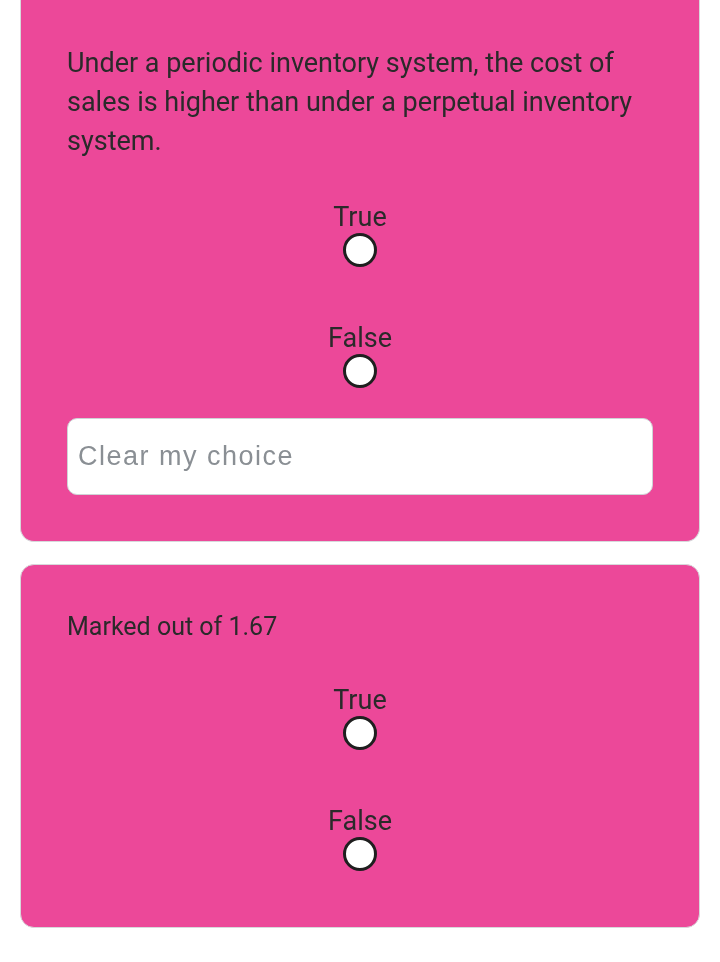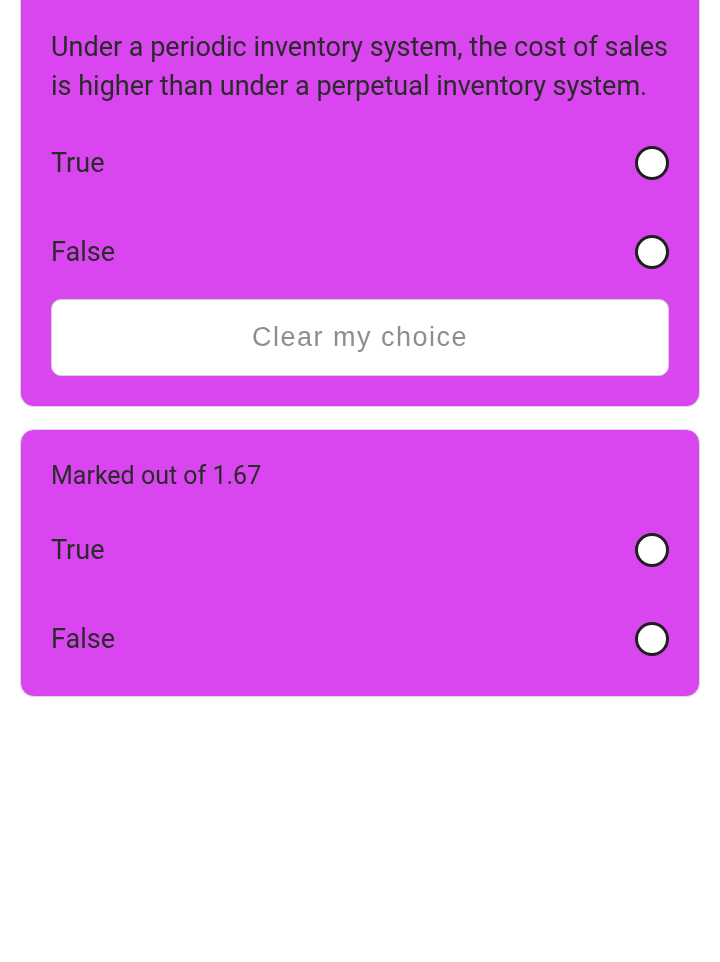--- a/index.html
+++ b/index.html
@@ -10,22 +10,22 @@
     color: #1f1f1f;
   }
   .page {
     width: 720px;
     padding: 0;
   }
   .card {
     border: 1px solid #d7d9db;
     border-radius: 14px;
     margin: 0 20px 22px 20px;
-    padding: 0;
-    background: #d946ef;
+    padding: 16px;
+    background: #ec4899;
   }
   .card.first {
     border-top: none;
     border-top-left-radius: 0;
     border-top-right-radius: 0;
     margin-top: 0;
   }
   .card-inner {
     padding: 28px 30px 30px 30px;
   }
@@ -35,20 +35,21 @@
     color: #2a2a2a;
     font-weight: 400;
     margin-bottom: 40px;
   }
   .option {
     display: flex;
     align-items: center;
     justify-content: space-between;
     margin-bottom: 55px;
     cursor: pointer;
+    flex-direction: column;
   }
   .option:last-of-type { margin-bottom: 30px; }
   .option-label {
     font-size: 27px;
     color: #2a2a2a;
     font-weight: 400;
   }
   .radio {
     width: 34px;
     height: 34px;
@@ -60,21 +61,21 @@
   .clear-btn {
     display: block;
     width: 100%;
     border: 1px solid #cfd3d6;
     border-radius: 10px;
     background: #fff;
     color: #8a8f94;
     font-size: 27px;
     letter-spacing: 1.5px;
     padding: 22px 10px;
-    text-align: center;
+    text-align: left;
     cursor: pointer;
     font-weight: 500;
   }
   .q-header {
     display: flex;
     justify-content: space-between;
     align-items: flex-start;
     margin-bottom: 40px;
   }
   .q-title {

